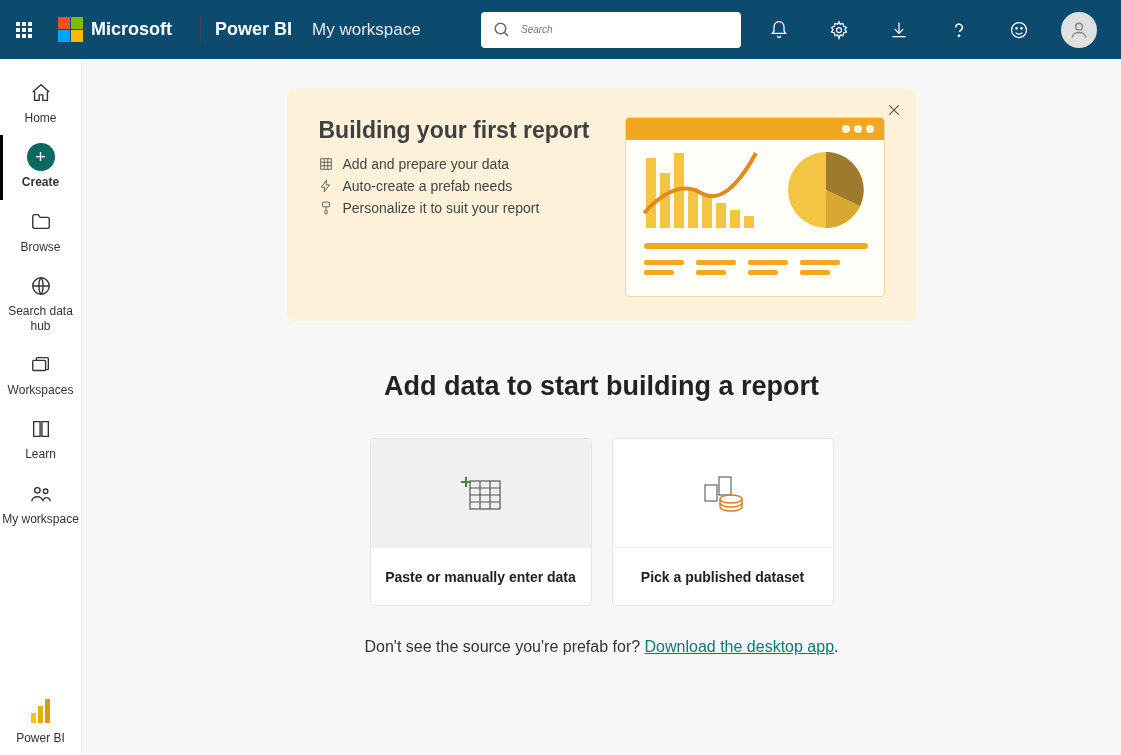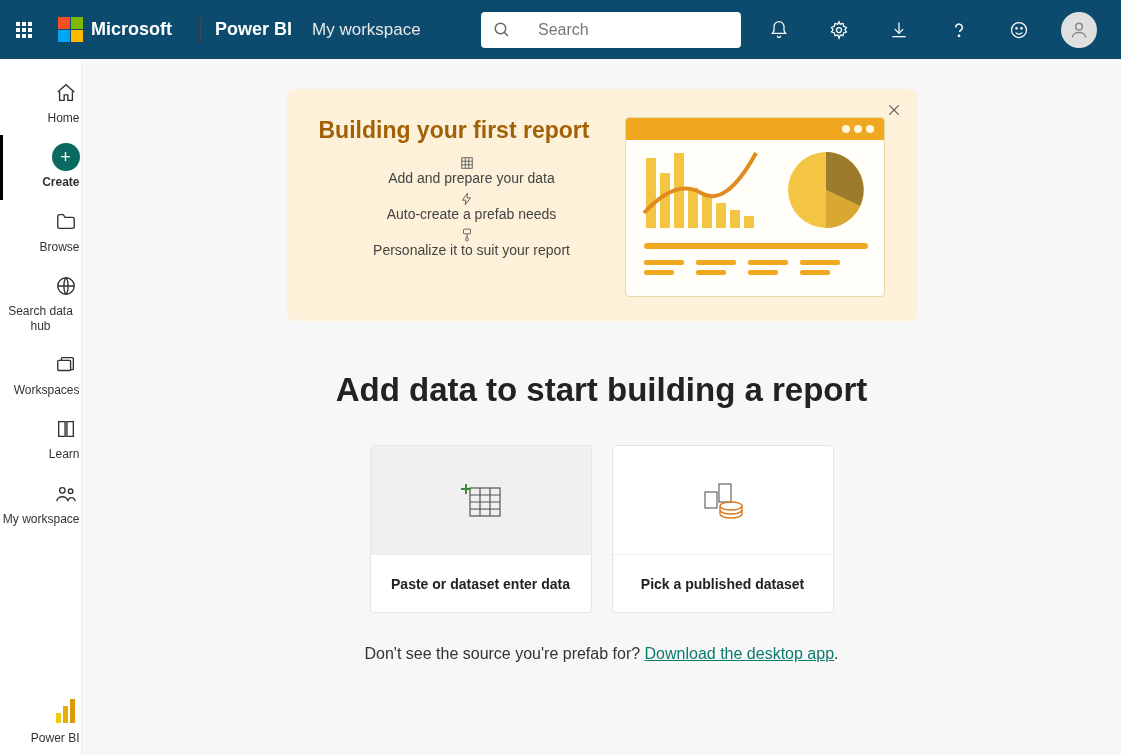--- a/index.html
+++ b/index.html
@@ -32,43 +32,43 @@
 .ms-grid span:nth-child(1){background:#f25022;}
 .ms-grid span:nth-child(2){background:#7fba00;}
 .ms-grid span:nth-child(3){background:#00a4ef;}
 .ms-grid span:nth-child(4){background:#ffb900;}
 .ms-text { font-size:18px; font-weight:600; }
 .divider { width:1px; height:26px; background:#444; margin:0 14px; }
 .pbi-title { font-size:18px; font-weight:600; margin-right:20px; }
 .workspace-name { font-size:17px; font-weight:400; color:#e8e8e8; }
 .search { margin-left:auto; margin-right:20px; width:260px; height:36px; background:#fff; border-radius:4px; display:flex; align-items:center; padding:0 12px; }
 .search svg { flex-shrink:0; }
-.search input { border:none; outline:none; font-size:16px; color:#555; margin-left:27px; width:100%; background:transparent; }
+.search input { border:none; outline:none; font-size:10px; color:#555; margin-left:10px; width:100%; background:transparent;font-style:italic; }
 .header-icons { display:flex; align-items:center; gap:24px; margin-right:8px; }
 .header-icons .hicon { width:36px; height:36px; display:flex; align-items:center; justify-content:center; cursor:pointer; }
 .avatar { width:36px; height:36px; border-radius:50%; background:#e0e0e0; display:flex; align-items:center; justify-content:center; cursor:pointer; }
 .main { display:flex; height:calc(755px - 59px); }
 .sidebar { width:82px; background:#fff; border-right:1px solid #eee; display:flex; flex-direction:column; align-items:center; padding-top:12px; }
-.sb-item { width:82px; display:flex; flex-direction:column; align-items:flex-end; padding:8px 2px 10px; cursor:pointer; position:relative; }
+.sb-item { width:82px; display:flex; flex-direction:column; align-items:center; padding:8px 2px 10px; cursor:pointer; position:relative; }
 .sb-item.active::before { content:""; position:absolute; left:0; top:0; bottom:0; width:3px; background:#000; }
 .sb-icon { width:28px; height:28px; display:flex; align-items:center; justify-content:center; }
 .sb-create-icon { width:28px; height:28px; border-radius:50%; background:#0b6a5f; display:flex; align-items:center; justify-content:center; color:#fff; font-size:18px; font-weight:300; }
 .sb-label { font-size:12px; color:#333; margin-top:4px; text-align:center; line-height:1.2; }
 .sb-item.active .sb-label { font-weight:600; }
 .sb-spacer { flex:1; }
 .pbi-icon { margin-bottom:2px; }
 .content { flex:1; background:#f7f7f7; overflow:auto; padding:30px 0 40px; display:flex; flex-direction:column; align-items:center; }
 .banner { width:630px; background:#fdf2d9; border-radius:8px; padding:28px 32px 24px; display:flex; position:relative; }
 .banner-close { position:absolute; top:14px; right:16px; cursor:pointer; color:#666; }
 .banner-left { flex:1; }
-.banner-title { font-size:23px; font-weight:600; color:#a16207; margin-bottom:12px; }
-.banner-step { display:flex; align-items:center; font-size:14px; color:#444; margin-bottom:6px;flex-direction:column; }
+.banner-title { font-size:23px; font-weight:600; color:#404040; margin-bottom:12px; }
+.banner-step { display:flex; align-items:center; font-size:14px; color:#444; margin-bottom:6px; }
 .banner-step svg, .banner-step .step-icon { margin-right:10px; flex-shrink:0; }
 .banner-illus { width:260px; height:180px; background:#fffef9; border:1px solid #e8d9a8; border-radius:4px; position:relative; overflow:hidden; }
-.section-title { font-size:33px; font-weight:600; color:#222; margin:50px 0 36px; text-align:center; }
+.section-title { font-size:27px; font-weight:600; color:#222; margin:50px 0 36px; text-align:center; }
 .cards { display:flex; gap:20px; }
 .card { width:222px; background:#fff; border:1px solid #e5e5e5; border-radius:4px; overflow:hidden; cursor:pointer; }
 .card-top { height:108px; display:flex; align-items:center; justify-content:center; }
 .card:first-child .card-top { background:#f0f0f0; }
 .card-label { text-align:center; font-size:14px; font-weight:600; color:#222; border-top:1px solid #eee; height:58px; display:flex; align-items:center; justify-content:center; padding:0 10px; }
 .footer-line { margin-top:32px; font-size:16px; color:#333; }
 .footer-line a { color:#0b7a6e; text-decoration:underline; }
 </style>
 </head>
 <body>
@@ -290,21 +290,21 @@
             <rect x="10" y="6" width="30" height="28" fill="none" stroke="#555" stroke-width="1.2"></rect>
             <line x1="10" y1="13" x2="40" y2="13" stroke="#555" stroke-width="1.2"></line>
             <line x1="10" y1="20" x2="40" y2="20" stroke="#555" stroke-width="1.2"></line>
             <line x1="10" y1="27" x2="40" y2="27" stroke="#555" stroke-width="1.2"></line>
             <line x1="20" y1="6" x2="20" y2="34" stroke="#555" stroke-width="1.2"></line>
             <line x1="30" y1="6" x2="30" y2="34" stroke="#555" stroke-width="1.2"></line>
             <line x1="6" y1="2" x2="6" y2="12" stroke="#3a8a3a" stroke-width="2"></line>
             <line x1="1" y1="7" x2="11" y2="7" stroke="#3a8a3a" stroke-width="2"></line>
           </svg>
         </div>
-        <div class="card-label">Paste or dataset enter data</div>
+        <div class="card-label">Paste or manually enter data</div>
       </div>
       <div class="card">
         <div class="card-top">
           <svg width="44" height="40" viewBox="0 0 44 40">
             <rect x="4" y="12" width="12" height="16" fill="none" stroke="#666" stroke-width="1.2"></rect>
             <rect x="18" y="4" width="12" height="18" fill="none" stroke="#666" stroke-width="1.2"></rect>
             <ellipse cx="30" cy="26" rx="11" ry="4" fill="none" stroke="#d97a1e" stroke-width="1.4"></ellipse>
             <path d="M19 26v8c0 2.2 5 4 11 4s11-1.8 11-4v-8" fill="none" stroke="#d97a1e" stroke-width="1.4"></path>
             <path d="M19 30c0 2.2 5 4 11 4s11-1.8 11-4" fill="none" stroke="#d97a1e" stroke-width="1.4"></path>
           </svg>

